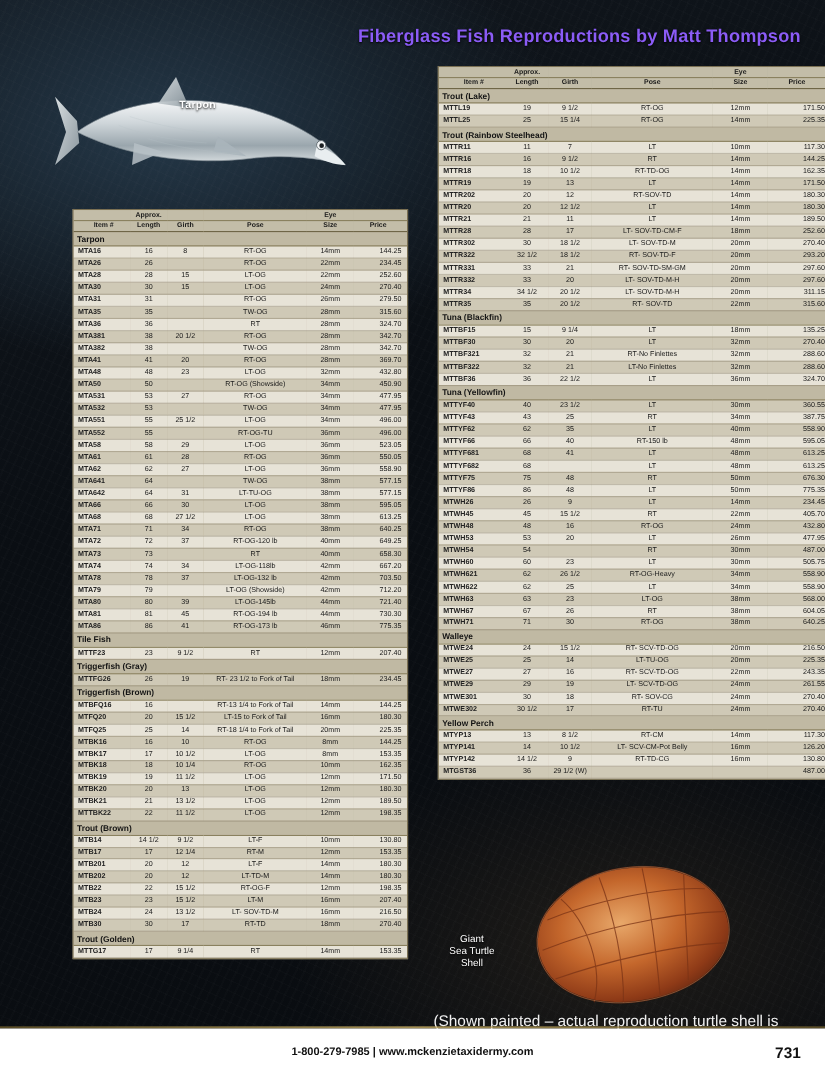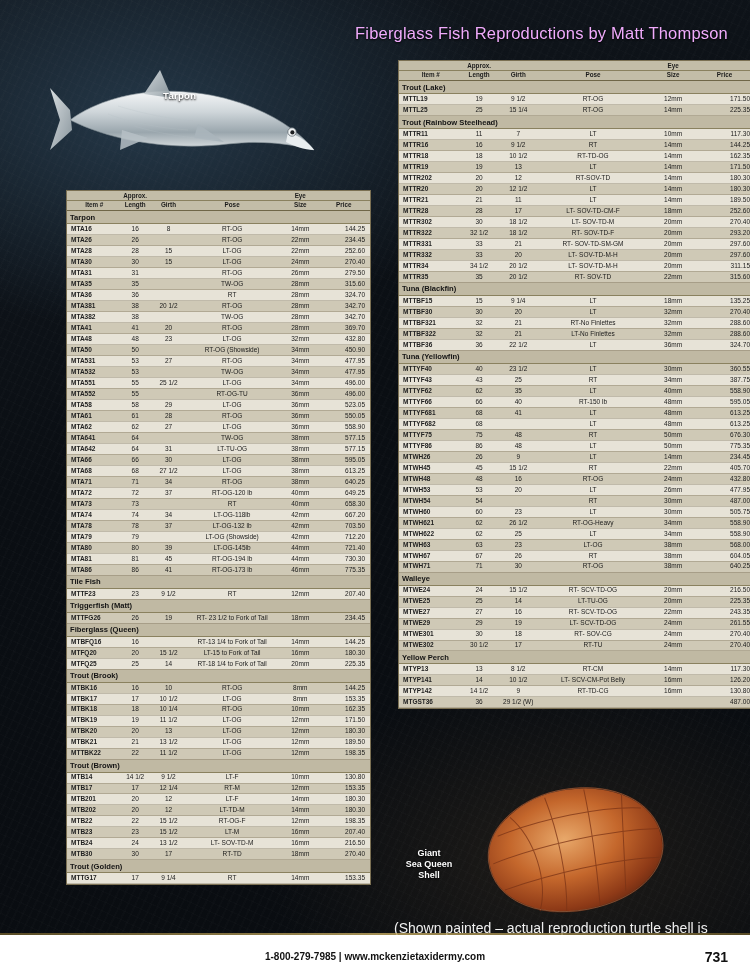--- a/index.html
+++ b/index.html
@@ -29,38 +29,38 @@
   }
   .gold-line{
     position:absolute; left:0; right:0; height:2px;
     background:linear-gradient(90deg,#6b5a2a,#c7ad63,#6b5a2a);
     opacity:.8;
   }
 
   
   .header-title{
     position:absolute; top:24px; right:22px;
-    color:#f0abfc; font-size:16.5px; font-weight:normal;
+    color:#8b5cf6; font-size:16.5px; font-weight:bold;
     letter-spacing:.2px;
     text-shadow:0 1px 2px #000;
   }
 
   
   .tarpon-wrap{ position:absolute; left:48px; top:58px; width:310px; height:140px; }
   .tarpon-label{
     position:absolute; left:163px; top:90px;
     color:#fff; font-size:9.5px; font-weight:bold; letter-spacing:.3px;
     text-shadow:0 1px 2px #000; z-index:5;
   }
 
   
   .turtle-wrap{ position:absolute; left:398px; top:780px; width:330px; height:140px; }
   .turtle-label{
     position:absolute; left:398px; top:848px; width:62px;
-    color:#fff; font-size:9px; font-weight:bold; line-height:11px; text-align:center;
+    color:#fff; font-size:9px; font-weight:normal; line-height:11px; text-align:center;
     text-shadow:0 1px 2px #000; z-index:5;
   }
   .turtle-note{
     position:absolute; left:378px; top:920px;
     color:#f0f0f0; font-size:14px;margin-left:16px;
   }
 
   
   .tbl{
     position:absolute;
@@ -198,21 +198,21 @@
         <path d="M34,64 C80,56 150,54 204,64"></path>
         <path d="M40,92 C86,86 154,84 198,92"></path>
         <path d="M44,38 C88,30 152,30 190,40"></path>
       </g>
       <path d="M30,60 C34,24 80,4 118,6 C162,8 198,30 204,64 C210,98 178,126 126,128 C74,130 26,104 30,60 Z" fill="none" stroke="#e8b383" stroke-width="0.6" opacity=".5"></path>
     </g>
   </svg>
 </div>
 <div class="turtle-label">
   <span>Giant</span><br>
-  <span>Sea Queen</span><br>
+  <span>Sea Turtle</span><br>
   <span>Shell</span>
 </div>
 <div class="turtle-note">(Shown painted – actual reproduction turtle shell is unpainted.)</div>
 
 <div class="tbl" id="left-table">
   <table>
     <tbody>
         <tr class="hdr-row">
           <td class="c-item"></td>
           <td class="c-len">Approx.</td>
@@ -493,32 +493,32 @@
         </tr>
         <tr class="row">
           <td class="c-item">MTTF23</td>
           <td class="c-len">23</td>
           <td class="c-girth">9 1/2</td>
           <td class="c-pose">RT</td>
           <td class="c-eye">12mm</td>
           <td class="c-price">207.40</td>
         </tr>
         <tr class="sect">
-          <td colspan="6">Triggerfish (Matt)</td>
+          <td colspan="6">Triggerfish (Gray)</td>
         </tr>
         <tr class="row alt">
           <td class="c-item">MTTFG26</td>
           <td class="c-len">26</td>
           <td class="c-girth">19</td>
           <td class="c-pose">RT- 23 1/2 to Fork of Tail</td>
           <td class="c-eye">18mm</td>
           <td class="c-price">234.45</td>
         </tr>
         <tr class="sect">
-          <td colspan="6">Fiberglass (Queen)</td>
+          <td colspan="6">Triggerfish (Brown)</td>
         </tr>
         <tr class="row">
           <td class="c-item">MTBFQ16</td>
           <td class="c-len">16</td>
           <td class="c-girth"></td>
           <td class="c-pose">RT-13 1/4 to Fork of Tail</td>
           <td class="c-eye">14mm</td>
           <td class="c-price">144.25</td>
         </tr>
         <tr class="row alt">
@@ -529,23 +529,20 @@
           <td class="c-eye">16mm</td>
           <td class="c-price">180.30</td>
         </tr>
         <tr class="row">
           <td class="c-item">MTFQ25</td>
           <td class="c-len">25</td>
           <td class="c-girth">14</td>
           <td class="c-pose">RT-18 1/4 to Fork of Tail</td>
           <td class="c-eye">20mm</td>
           <td class="c-price">225.35</td>
-        </tr>
-        <tr class="sect">
-          <td colspan="6">Trout (Brook)</td>
         </tr>
         <tr class="row alt">
           <td class="c-item">MTBK16</td>
           <td class="c-len">16</td>
           <td class="c-girth">10</td>
           <td class="c-pose">RT-OG</td>
           <td class="c-eye">8mm</td>
           <td class="c-price">144.25</td>
         </tr>
         <tr class="row">

